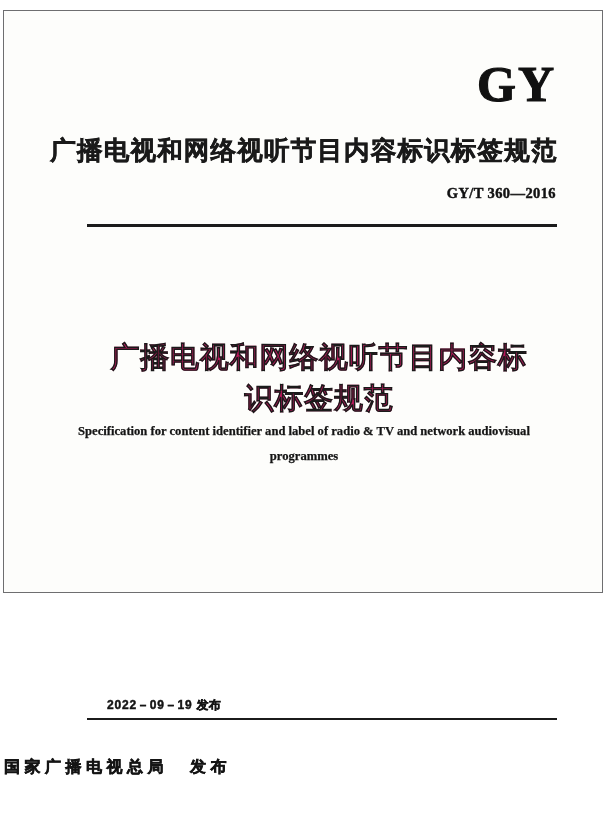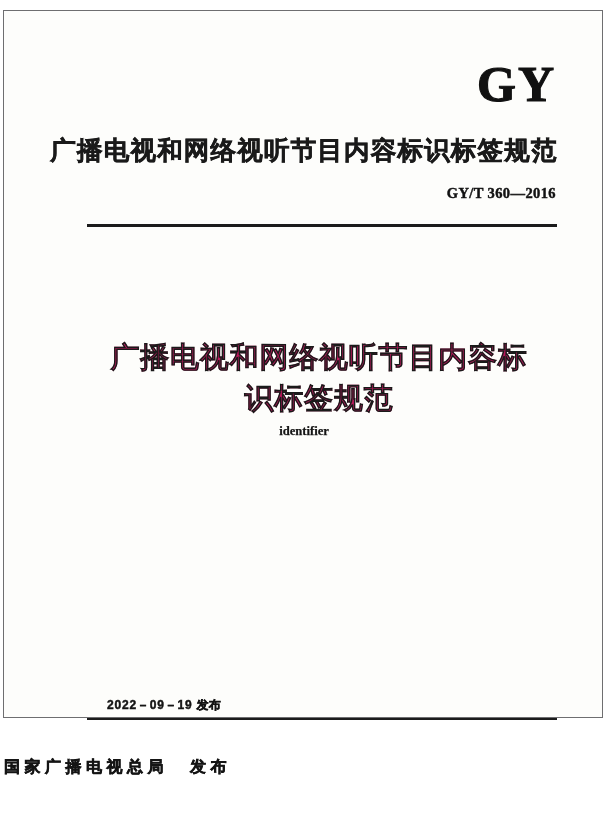--- a/index.html
+++ b/index.html
@@ -12,21 +12,21 @@
     height: 834px;
     overflow: hidden;
     font-family: "Liberation Sans", sans-serif;
   }
 
   #page {
     position: absolute;
     left: 3px;
     top: 10px;
     width: 600px;
-    height: 708px;
+    height: 583px;
     background: #fdfdfb;
     border: 1px solid #6e6e70;
     box-sizing: border-box;
   }
 
   
   .gy-logo {
     position: absolute;
     left: 0;
     top: 48px;
@@ -166,21 +166,22 @@
 
   <div class="cn-header">广播电视和网络视听节目内容标识标签规范</div>
 
   <div class="std-no">GY/T 360—2016</div>
 
   <div class="rule-top"></div>
 
   <div class="title-cn">广播电视和网络视听节目内容标识标签规范</div>
 
   <div class="title-en">
-    <div>identifier</div>
+    <div>Specification for content identifier and label of radio &amp; TV and network audiovisual</div>
+    <div>programmes</div>
   </div>
 
   <div class="dates">
     <div>
       <span class="date-num">2022－09－19</span><span class="date-word">发布</span>
     </div>
   </div>
 
   <div class="rule-bottom"></div>
 

